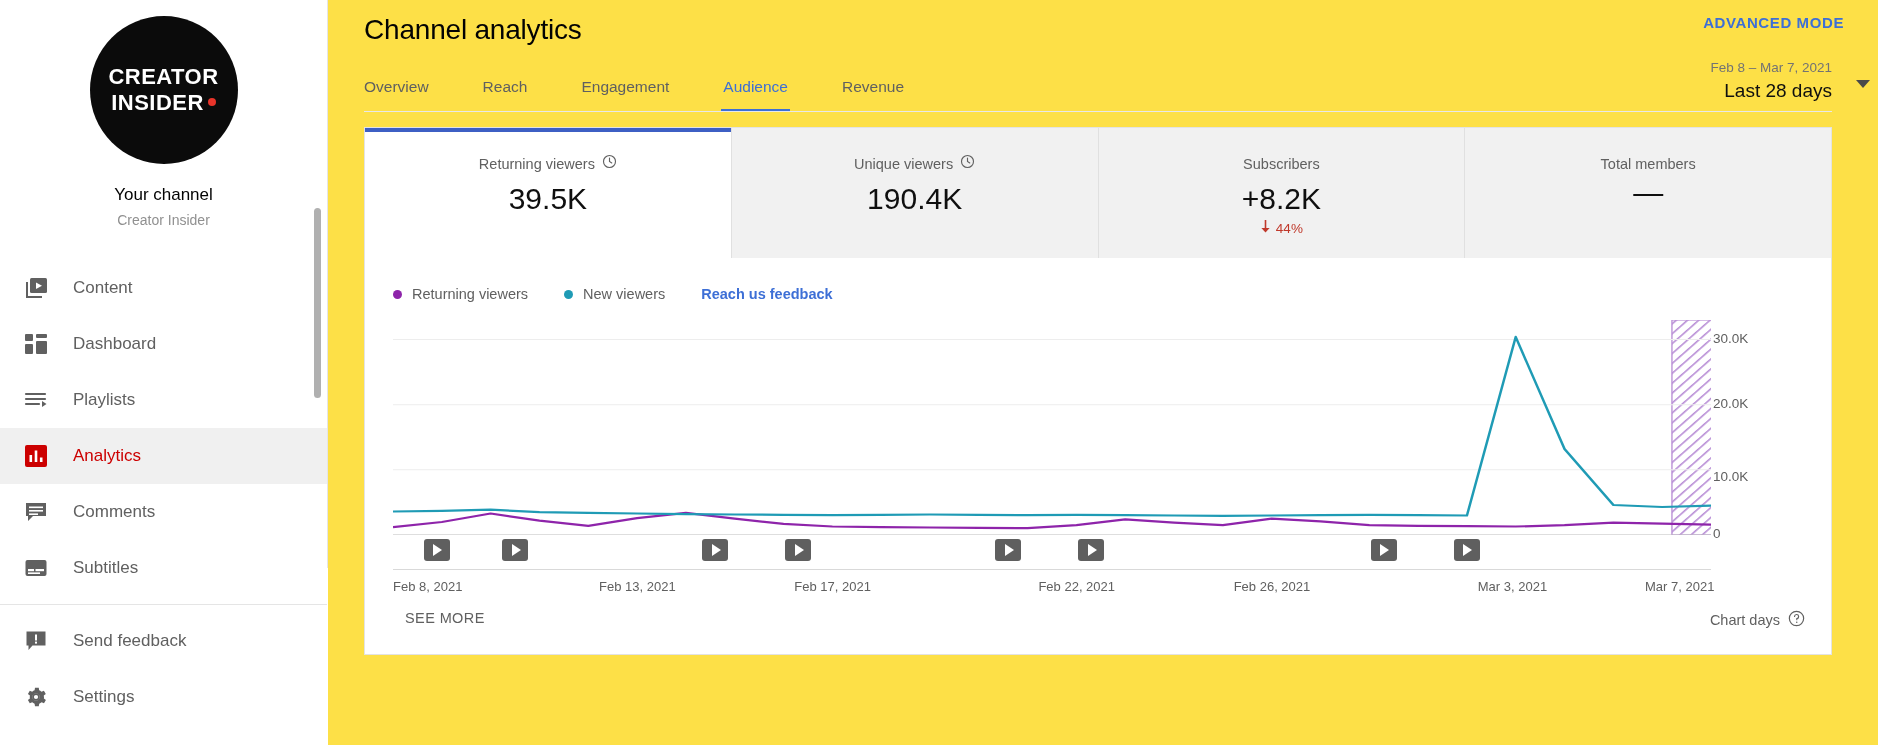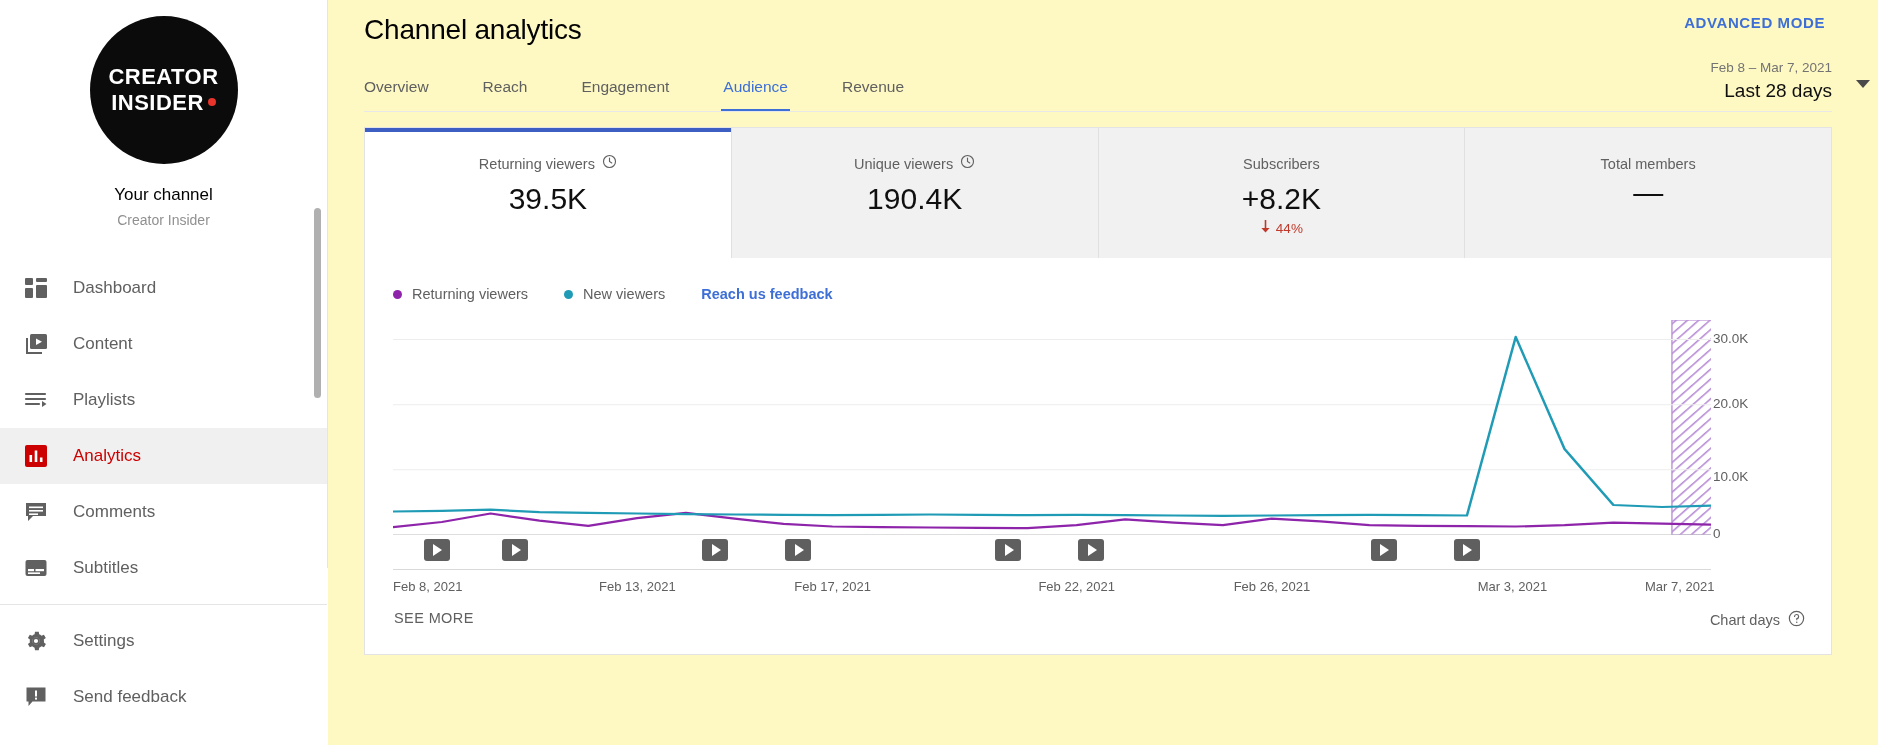--- a/index.html
+++ b/index.html
@@ -68,31 +68,31 @@
   }
   
   .sb-track {
     position: absolute; right: 6px; top: 208px;
     width: 7px; height: 190px; background: #b0b0b0; border-radius: 4px;
   }
 
   
   .main {
     flex: 1 1 auto; height: 745px;
-    position: relative; background: #fef9c3;
+    position: relative; background: #fde047;
     padding: 0 0 0 0;
   }
   .main-inner { padding-left: 36px; padding-right: 46px; }
 
   .page-title {
     font-size: 28px; color: #030303; font-weight: 400;
     padding-top: 14px; letter-spacing: -0.2px;
   }
   .advanced-mode {
-    position: absolute; right: 53px; top: 14px;
+    position: absolute; right: 34px; top: 14px;
     font-size: 15px; font-weight: bold; color: #3d6fd6;
     letter-spacing: 0.6px; cursor: pointer;
   }
   .date-range {
     position: absolute; right: 46px; top: 58px;
     text-align: right; cursor: pointer;
   }
   .date-sub { font-size: 13.5px; color: #737373; line-height: 20px; }
   .date-main { font-size: 19px; color: #0f0f0f; line-height: 26px; }
   .date-caret {
@@ -205,21 +205,21 @@
   .x-axis {
     position: relative; margin: 0 120px 0 28px;
     border-top: 1px solid #d9d9d9; height: 34px;
   }
   .x-label {
     position: absolute; top: 9px; font-size: 13px; color: #606060;
     white-space: nowrap;
   }
 
   .card-footer {
-    position: absolute; left: 1px; right: 0; bottom: 0; height: 64px;
+    position: absolute; left: 12px; right: 0; bottom: 0; height: 64px;
   }
   .see-more {
     position: absolute; left: 28px; top: 20px;
     font-size: 14.5px; color: #606060; letter-spacing: 0.4px;
     cursor: pointer;
   }
   .chart-guide {
     position: absolute; right: 26px; top: 20px;
     display: flex; align-items: center; gap: 8px;
     font-size: 14.5px; color: #606060; cursor: pointer;
@@ -239,43 +239,43 @@
         </div>
       </div>
       <div class="your-channel">Your channel</div>
       <div class="channel-name">Creator Insider</div>
     </div>
 
     <nav class="nav">
 
       <div class="nav-item">
         <span class="nav-icon">
+          <svg width="24" height="24" viewBox="0 0 24 24">
+            <rect x="6" y="2" width="17" height="15" rx="1.5" fill="#606060"></rect>
+            <polygon points="12,6.5 12,13 18,9.7" fill="#ffffff"></polygon>
+            <path d="M3 6 L3 21 L18 21" stroke="#606060" stroke-width="2" fill="none"></path>
+          </svg>
+        </span>
+        <span class="nav-label">Content</span>
+      </div>
+
+      <div class="nav-item">
+        <span class="nav-icon">
           <svg width="24" height="24" viewBox="0 0 24 24" fill="#606060">
             <rect x="1" y="2" width="8" height="7" rx="1"></rect>
             <rect x="1" y="12" width="8" height="10" rx="1"></rect>
             <rect x="12" y="2" width="11" height="4" rx="1"></rect>
             <rect x="12" y="9" width="11" height="13" rx="1"></rect>
           </svg>
         </span>
         <span class="nav-label">Dashboard</span>
       </div>
 
       <div class="nav-item">
         <span class="nav-icon">
-          <svg width="24" height="24" viewBox="0 0 24 24">
-            <rect x="6" y="2" width="17" height="15" rx="1.5" fill="#606060"></rect>
-            <polygon points="12,6.5 12,13 18,9.7" fill="#ffffff"></polygon>
-            <path d="M3 6 L3 21 L18 21" stroke="#606060" stroke-width="2" fill="none"></path>
-          </svg>
-        </span>
-        <span class="nav-label">Content</span>
-      </div>
-
-      <div class="nav-item">
-        <span class="nav-icon">
           <svg width="24" height="24" viewBox="0 0 24 24" fill="none" stroke="#606060" stroke-width="2.2" stroke-linecap="round">
             <line x1="2" y1="6" x2="21" y2="6"></line>
             <line x1="2" y1="11" x2="21" y2="11"></line>
             <line x1="2" y1="16" x2="15" y2="16"></line>
             <polygon points="18,13 18,19 22.5,16" fill="#606060" stroke="none"></polygon>
           </svg>
         </span>
         <span class="nav-label">Playlists</span>
       </div>
 
@@ -312,38 +312,38 @@
             <rect x="4" y="16.4" width="12" height="1.6" fill="#ffffff"></rect>
           </svg>
         </span>
         <span class="nav-label">Subtitles</span>
       </div>
 
       <div class="nav-divider"></div>
 
       <div class="nav-item">
         <span class="nav-icon">
+          <svg width="24" height="24" viewBox="0 0 24 24">
+            <path d="M2.5 2.5 H21.5 V16.5 H8.5 L4.5 21 V16.5 H2.5 Z" fill="#606060"></path>
+            <rect x="11" y="5.5" width="2" height="6" fill="#ffffff"></rect>
+            <rect x="11" y="12.6" width="2" height="2" fill="#ffffff"></rect>
+          </svg>
+        </span>
+        <span class="nav-label">Send feedback</span>
+      </div>
+
+      <div class="nav-item">
+        <span class="nav-icon">
           <svg width="24" height="24" viewBox="0 0 24 24" fill="#606060">
             <path d="M12 8.2a3.8 3.8 0 1 0 0 7.6 3.8 3.8 0 0 0 0-7.6zm0 5.9a2.1 2.1 0 1 1 0-4.2 2.1 2.1 0 0 1 0 4.2z"></path>
             <path d="M21 13.6v-3.2l-2.5-.4a6.9 6.9 0 0 0-.8-2l1.5-2.1-2.3-2.3-2.1 1.5c-.6-.4-1.3-.6-2-.8L12.4 2H9.2l-.4 2.5c-.7.2-1.4.4-2 .8L4.7 3.8 2.4 6.1l1.5 2.1c-.4.6-.6 1.3-.8 2L.6 10.6v3.2l2.5.4c.2.7.4 1.4.8 2l-1.5 2.1 2.3 2.3 2.1-1.5c.6.4 1.3.6 2 .8l.4 2.5h3.2l.4-2.5c.7-.2 1.4-.4 2-.8l2.1 1.5 2.3-2.3-1.5-2.1c.4-.6.6-1.3.8-2l2.5-.4z" opacity="0"></path>
             <path d="M19.9 12c0-.5 0-1-.1-1.4l2-1.6-1.9-3.3-2.4 1a7.6 7.6 0 0 0-2.4-1.4L14.8 2.8h-3.8L10.6 5.3c-.9.3-1.7.8-2.4 1.4l-2.4-1L3.9 9l2 1.6c-.1.5-.1.9-.1 1.4s0 .9.1 1.4L3.9 15l1.9 3.3 2.4-1c.7.6 1.5 1.1 2.4 1.4l.4 2.5h3.8l.4-2.5c.9-.3 1.7-.8 2.4-1.4l2.4 1 1.9-3.3-2-1.6c.1-.5.1-.9.1-1.4zm-7.9 3.6a3.6 3.6 0 1 1 0-7.2 3.6 3.6 0 0 1 0 7.2z"></path>
           </svg>
         </span>
         <span class="nav-label">Settings</span>
-      </div>
-
-      <div class="nav-item">
-        <span class="nav-icon">
-          <svg width="24" height="24" viewBox="0 0 24 24">
-            <path d="M2.5 2.5 H21.5 V16.5 H8.5 L4.5 21 V16.5 H2.5 Z" fill="#606060"></path>
-            <rect x="11" y="5.5" width="2" height="6" fill="#ffffff"></rect>
-            <rect x="11" y="12.6" width="2" height="2" fill="#ffffff"></rect>
-          </svg>
-        </span>
-        <span class="nav-label">Send feedback</span>
       </div>
 
     </nav>
 
     <div class="sb-track"></div>
   </aside>
 
   <section class="main">
     <div class="main-inner">
 

